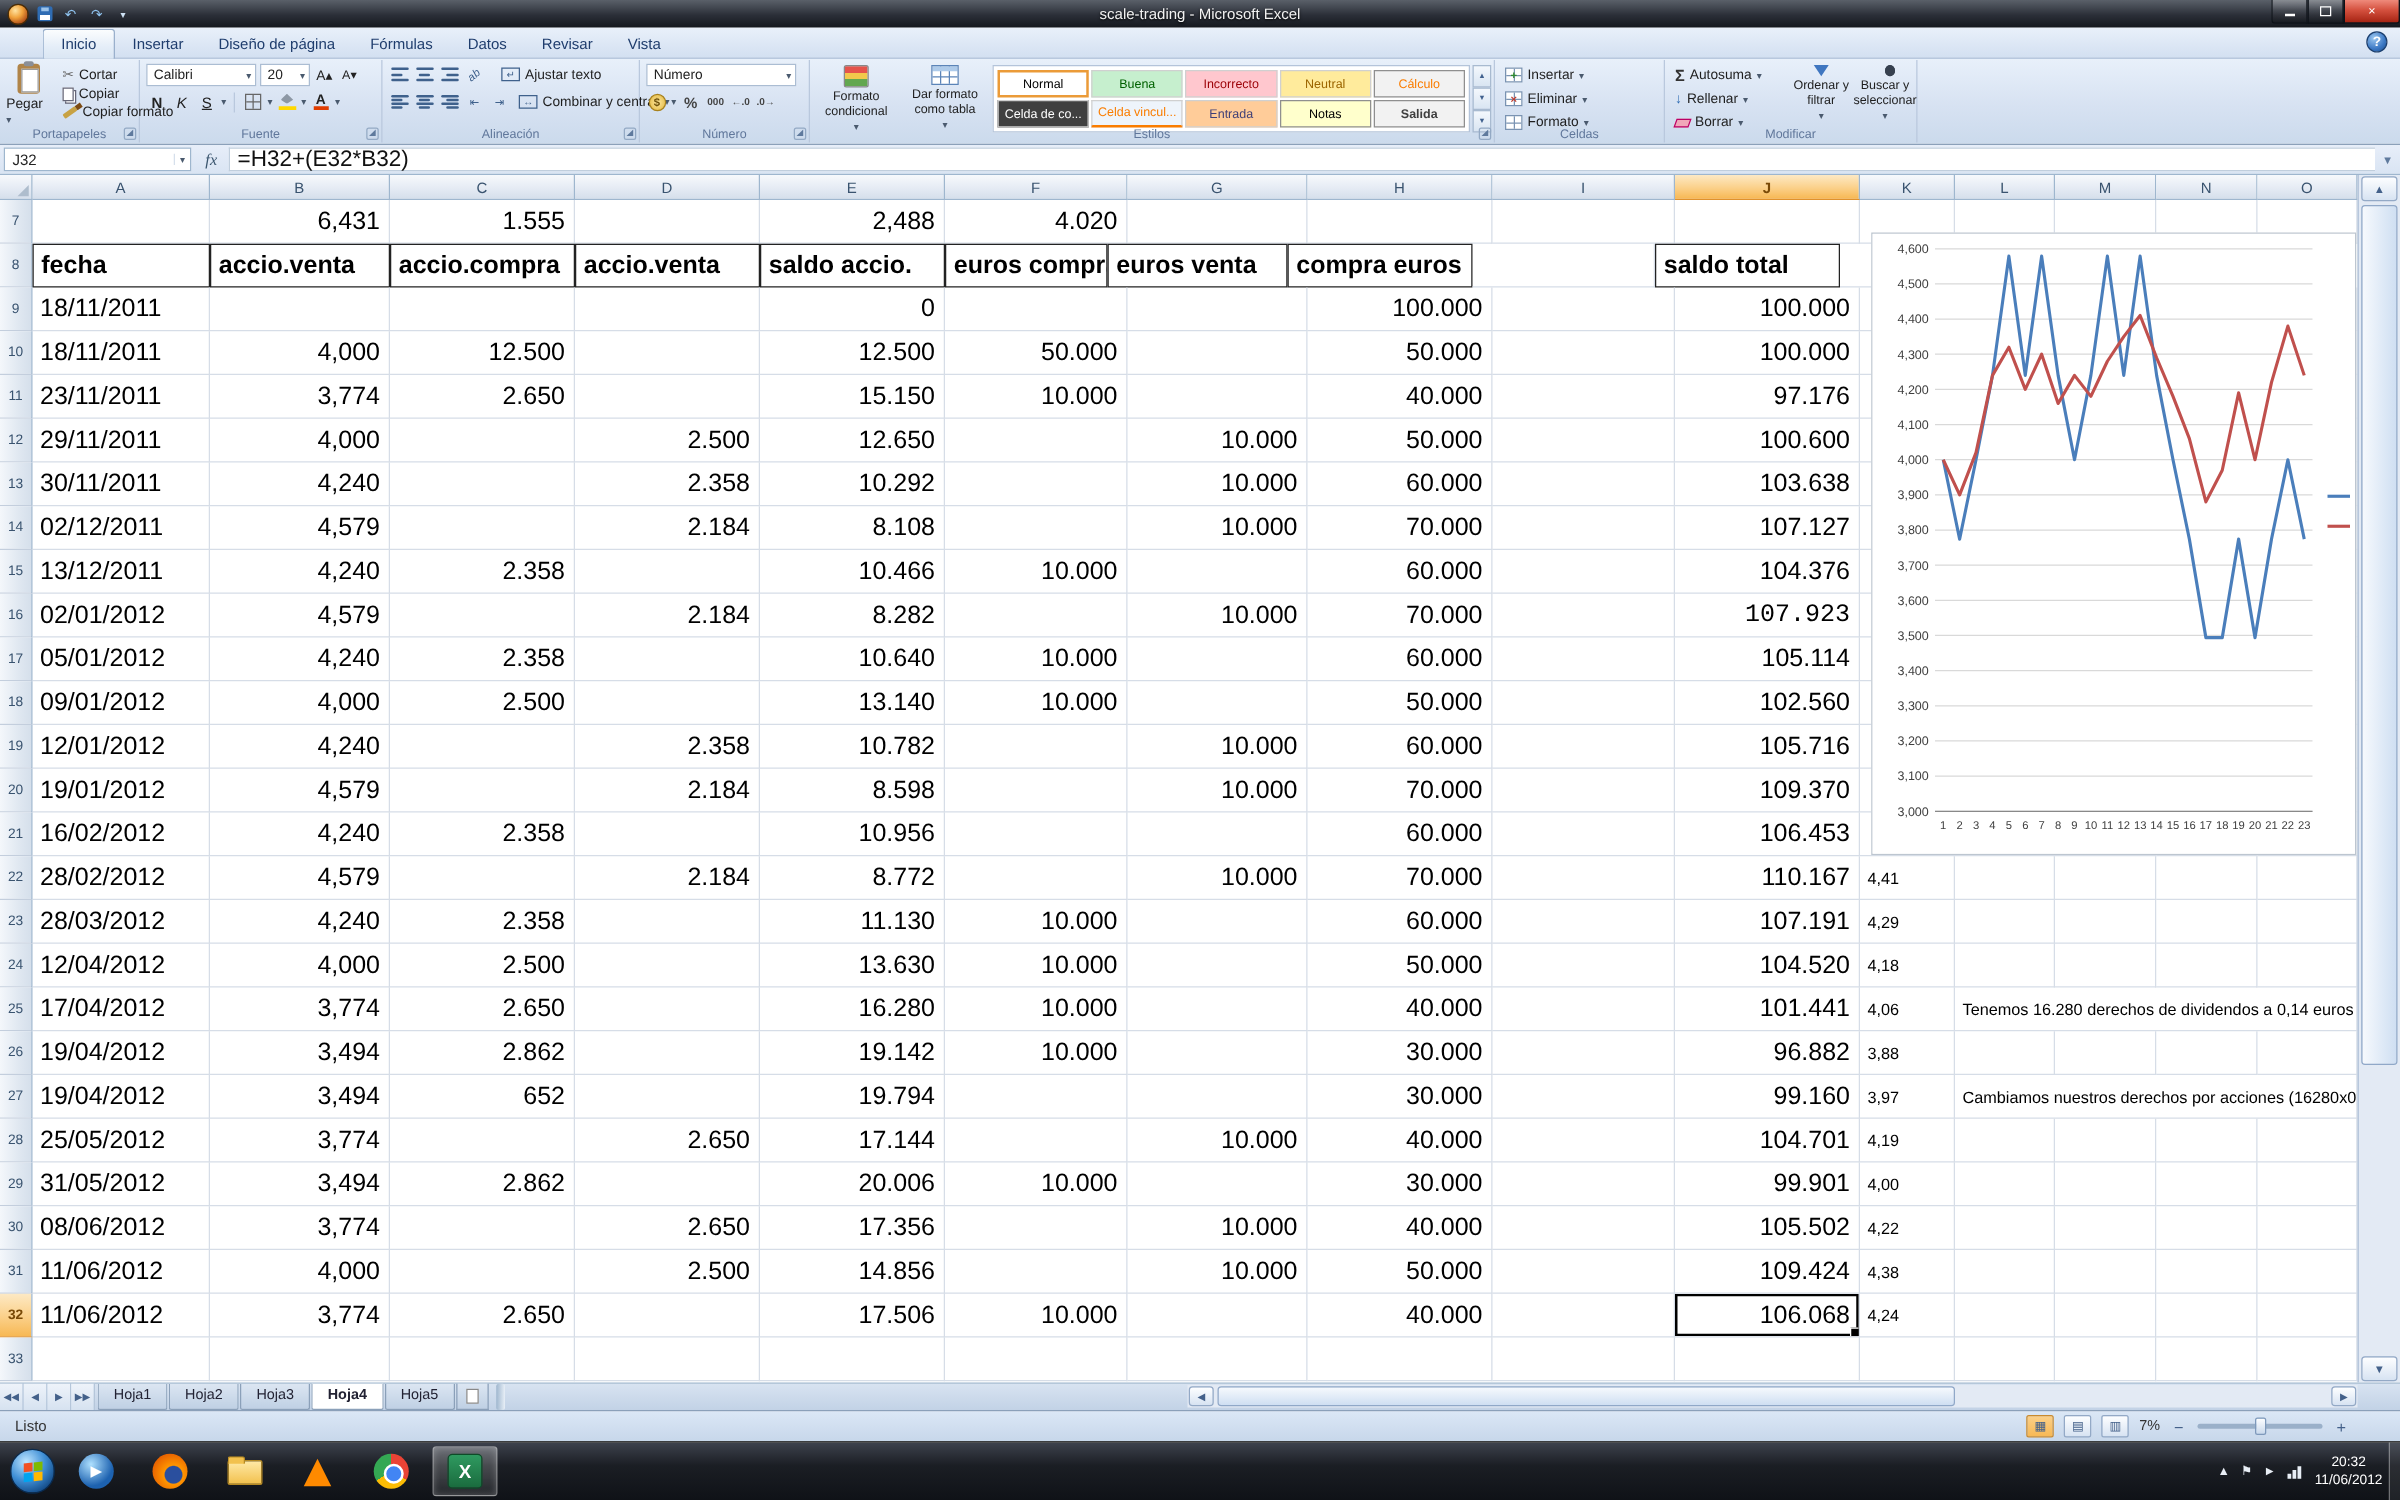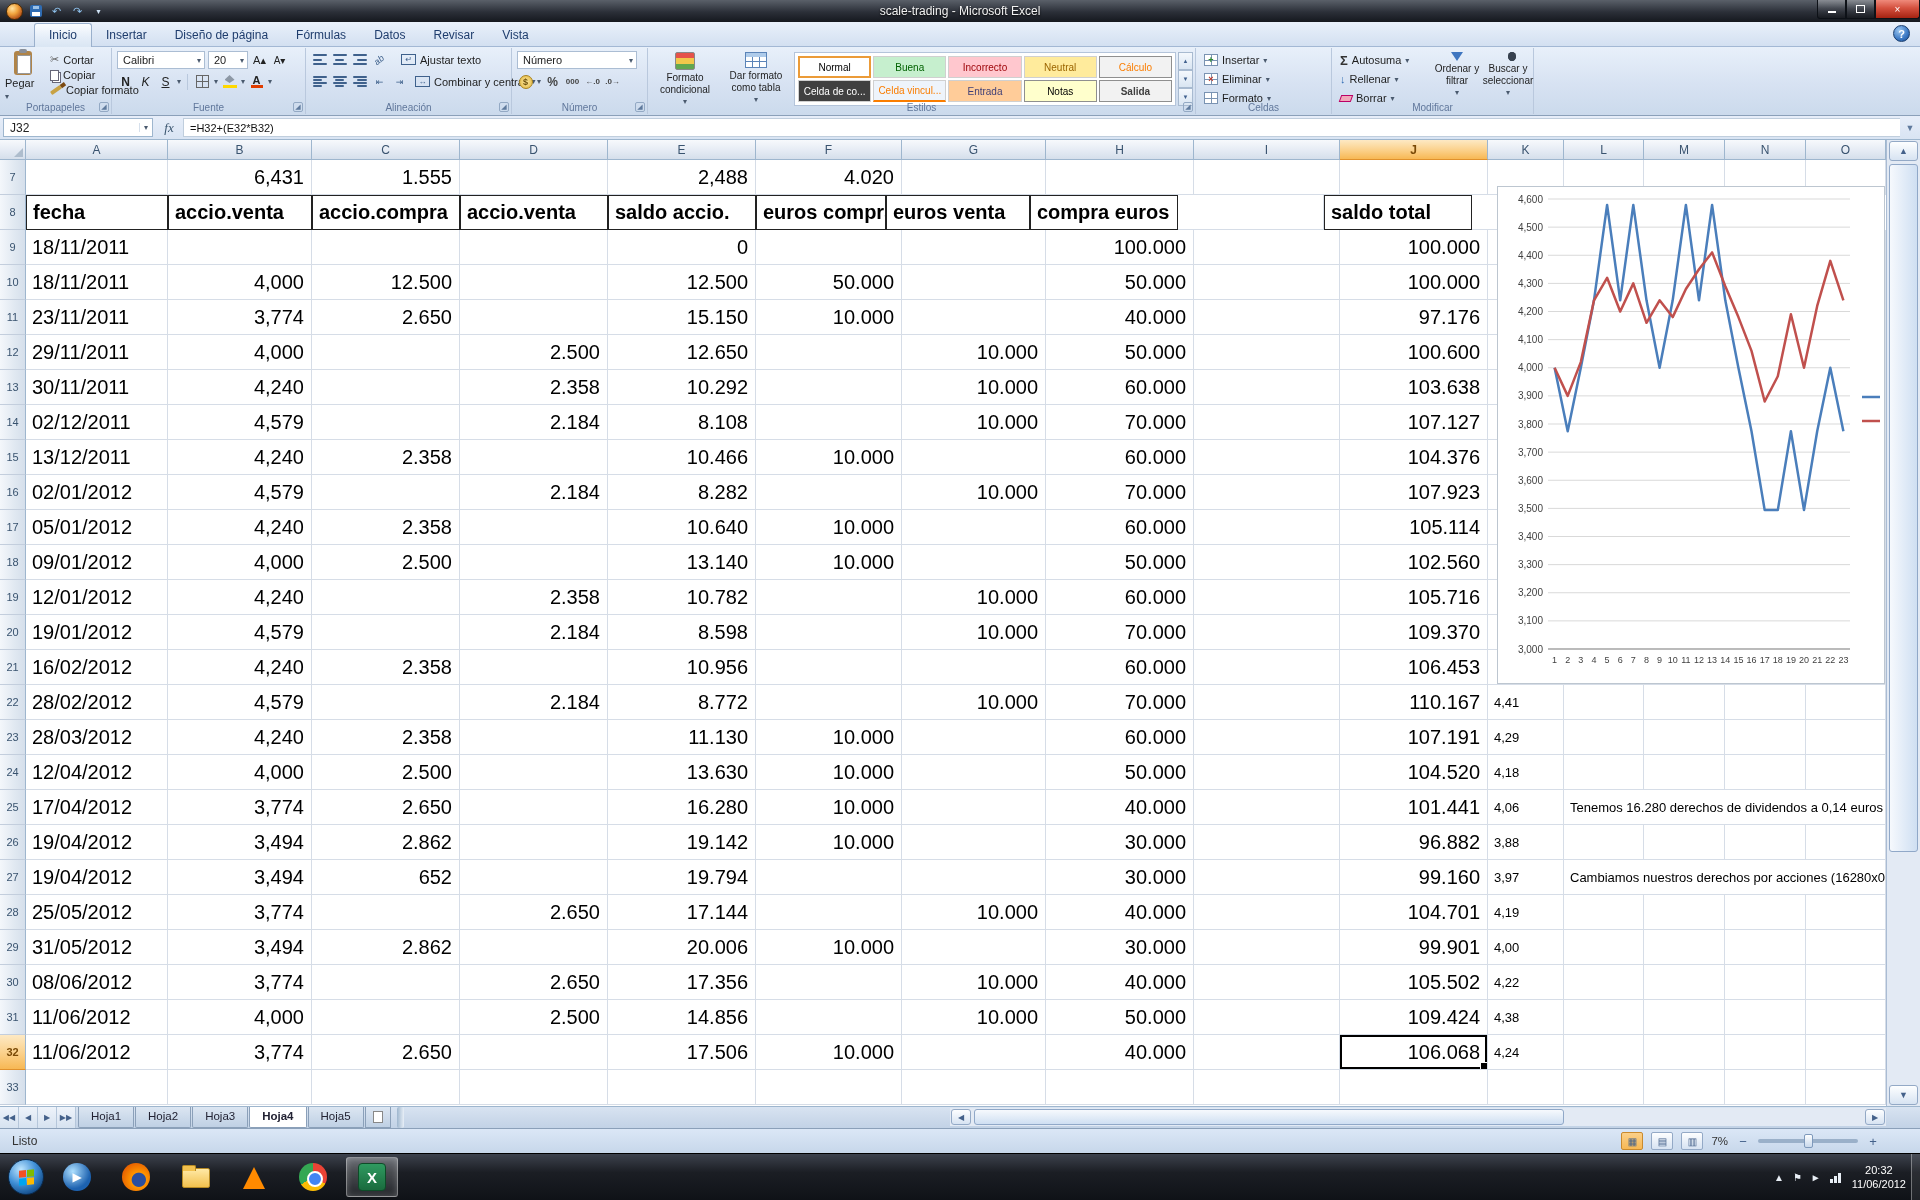--- a/index.html
+++ b/index.html
@@ -119,21 +119,21 @@
   .ic-bino::after{right:0;}
 
   
   #fbar{position:absolute;top:116px;left:0;width:1920px;height:24px;background:linear-gradient(#e7eef9,#d9e4f3);
     border-bottom:1px solid #9eb6ce;display:flex;align-items:center;z-index:28;}
   #namebox{width:150px;height:19px;margin:0 2px 0 3px;background:#fff;border:1px solid #9eb6ce;display:flex;align-items:center;
     font-size:12px;padding-left:6px;color:#222;}
   #namebox .dar{margin-left:auto;padding:0 4px;border-left:1px solid #d6e0ec;}
   #fxbtn{width:28px;text-align:center;font-family:"Liberation Serif",serif;font-style:italic;font-size:13px;color:#3a556e;}
   #finput{flex:1;height:19px;background:#fff;border:1px solid #c0cedd;border-right:none;display:flex;align-items:center;
-    font-size:11px;padding-left:6px;color:#111;}
+    font-size:18px;padding-left:6px;color:#111;}
   #fexpand{width:20px;text-align:center;color:#5f7a9d;font-size:9px;}
 
   
   #sheet{position:absolute;top:140px;left:0;width:1920px;height:966px;background:#fff;overflow:hidden;}
   #colheaders{display:flex;height:20px;}
   .ch{border-right:1px solid #9eb6ce;border-bottom:1px solid #9eb6ce;font-size:12px;color:#39536f;
     background:linear-gradient(#f7f9fc,#e5ebf4 55%,#d5dfeb);display:flex;align-items:center;justify-content:center;}
   .ch.hl,.rh.hl{background:linear-gradient(#fde9c4,#fbd089 55%,#f7b854);color:#7a4a07;font-weight:bold;border-bottom-color:#e0912c;}
   .corner{width:26px;position:relative;}
   .corner::after{content:"";position:absolute;right:2px;bottom:2px;border-left:9px solid transparent;border-bottom:9px solid #aebdcd;}
@@ -712,21 +712,21 @@
           <div class="rh">16</div>
           <div class="cell left" style="width: 142px;">02/01/2012</div>
           <div class="cell" style="width: 144px;">4,579</div>
           <div class="cell" style="width: 148px;"></div>
           <div class="cell" style="width: 148px;">2.184</div>
           <div class="cell" style="width: 148px;">8.282</div>
           <div class="cell" style="width: 146px;"></div>
           <div class="cell" style="width: 144px;">10.000</div>
           <div class="cell" style="width: 148px;">70.000</div>
           <div class="cell" style="width: 146px;"></div>
-          <div class="cell" style="width: 148px;">107.923</div>
+          <div class="cell" style="width: 148px; font-family: Liberation Mono, monospace;">107.923</div>
           <div class="cell left small" style="width: 76px;"></div>
           <div class="cell left small" style="width: 80px;"></div>
           <div class="cell" style="width: 81px;"></div>
           <div class="cell" style="width: 81px;"></div>
           <div class="cell" style="width: 80px;"></div>
         </div>
         <div class="gridrow">
           <div class="rh">17</div>
           <div class="cell left" style="width: 142px;">05/01/2012</div>
           <div class="cell" style="width: 144px;">4,240</div>

